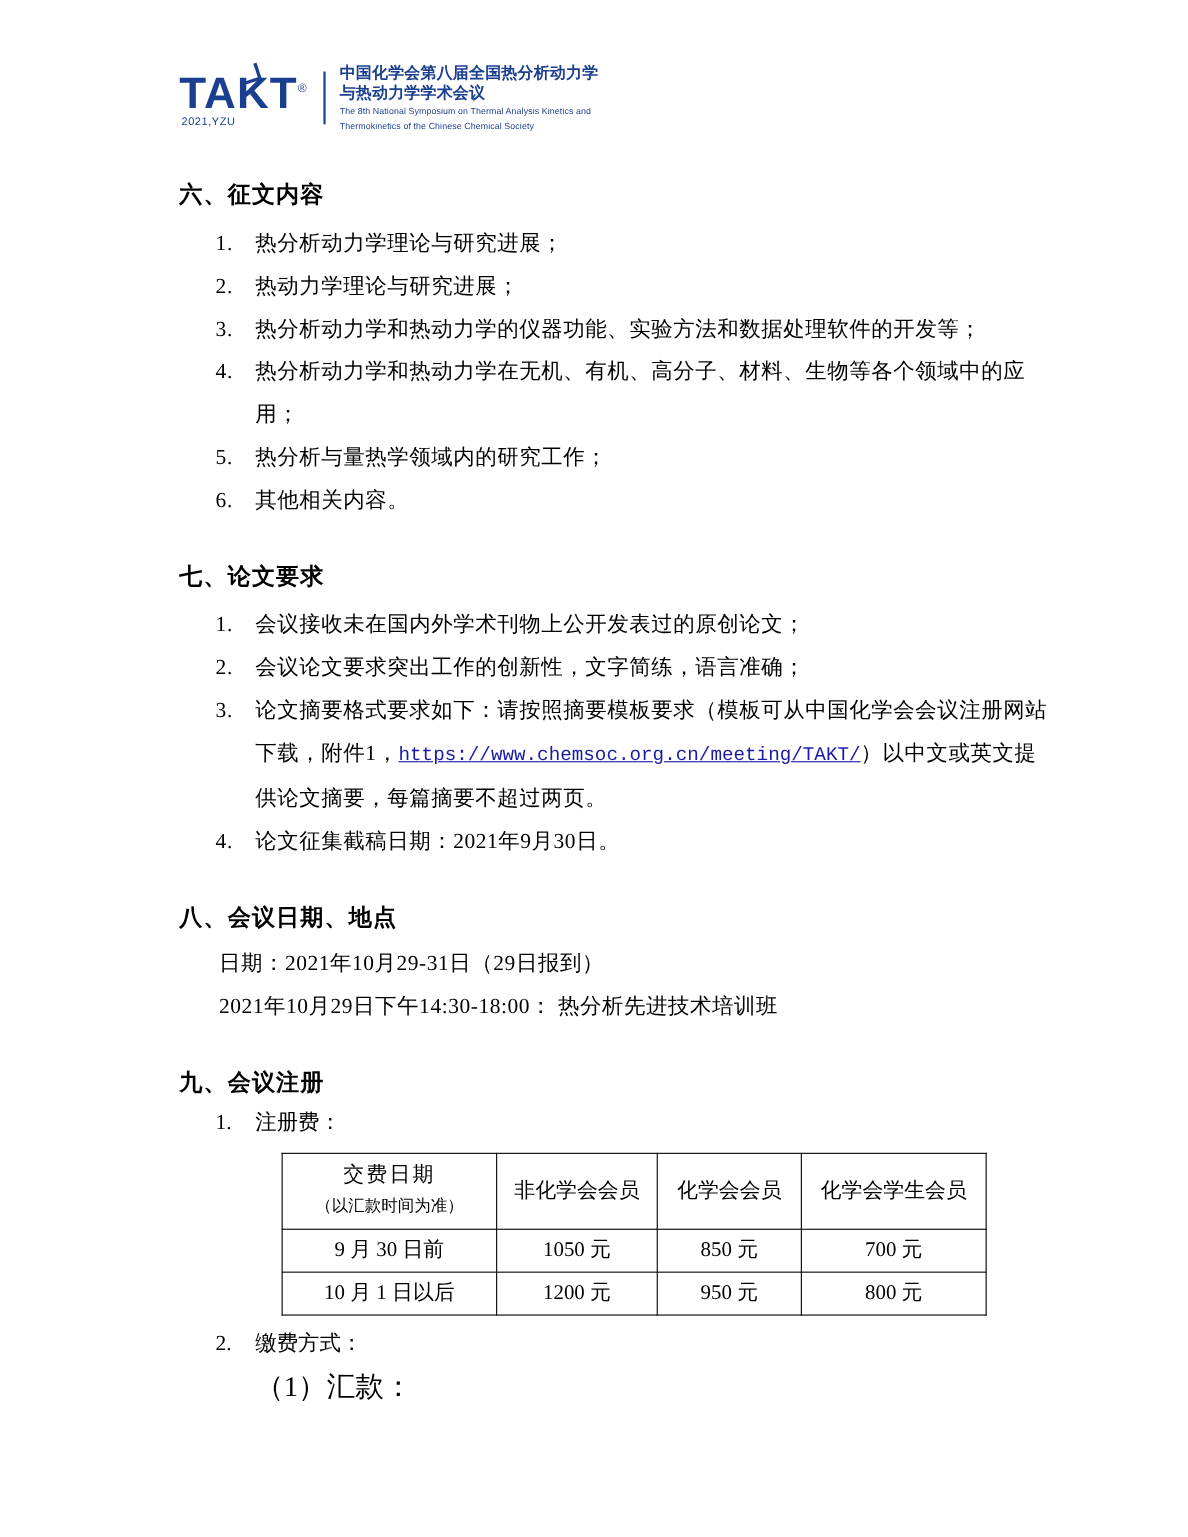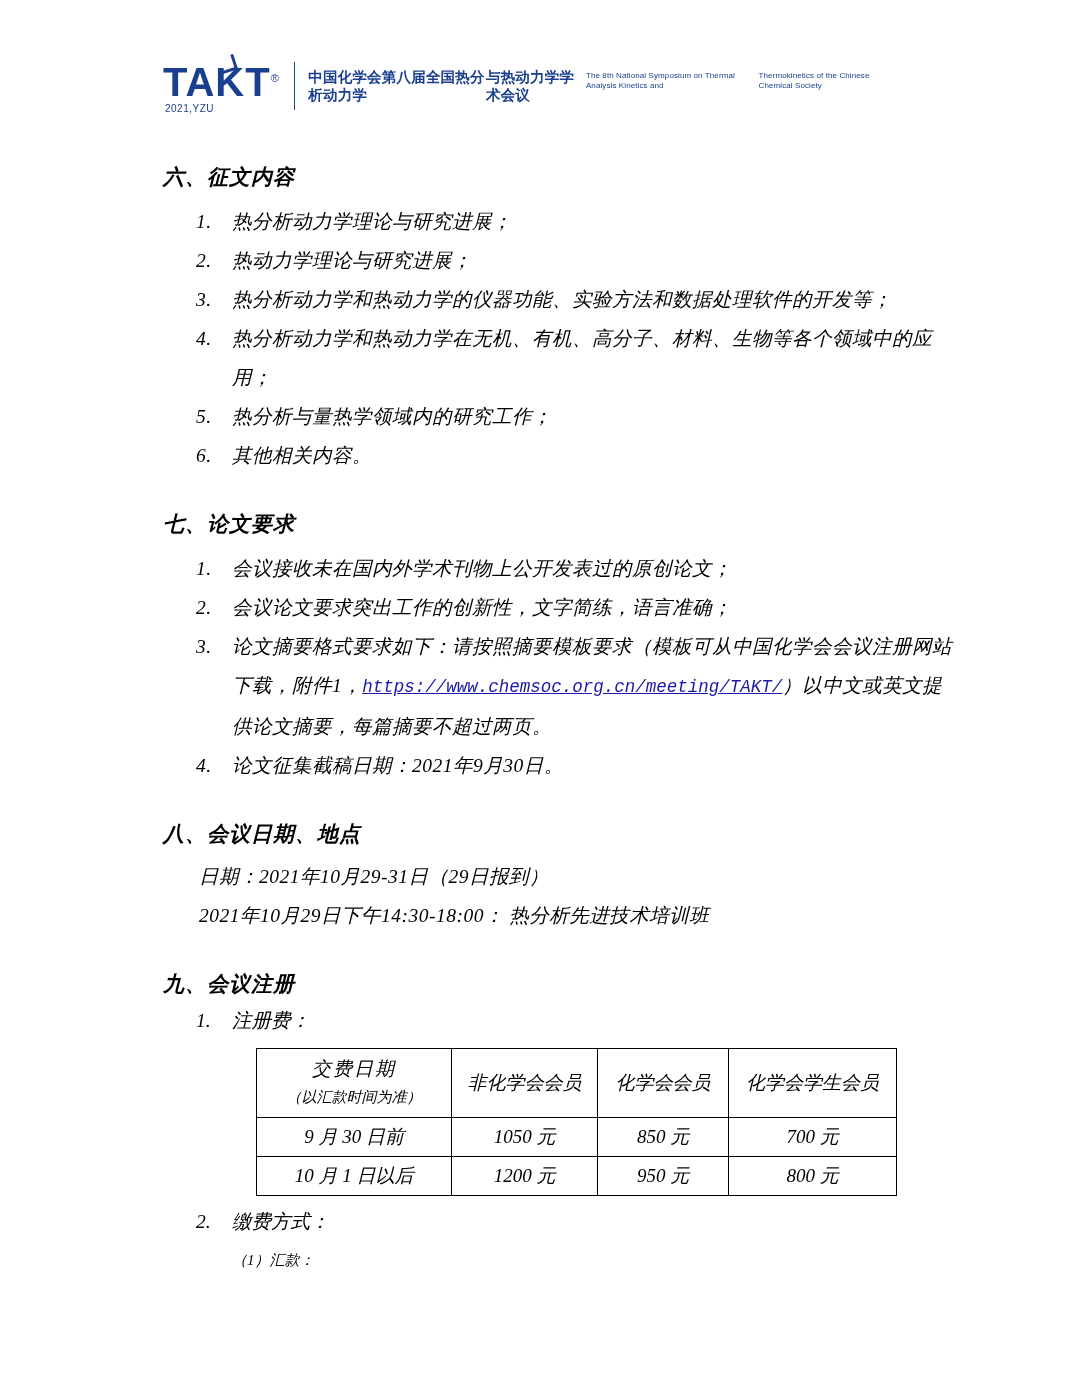--- a/index.html
+++ b/index.html
@@ -70,20 +70,21 @@
     padding-left: 2px;
   }
   .logo-divider {
     width: 2px;
     height: 48px;
     background: #1b3f8f;
     margin: 0 13px 0 0;
   }
   .logo-text {
     display: flex;
+    flex-direction: column;
     justify-content: center;
   }
   .logo-cn1, .logo-cn2 {
     font-family: "Liberation Sans", sans-serif;
     font-size: 14.5px;
     font-weight: bold;
     color: #1b3f8f;
     line-height: 18px;
     letter-spacing: 0.2px;
   }
@@ -98,21 +99,20 @@
 
   
   .content {
     position: absolute;
     left: 0;
     top: 160px;
     width: 1080px;
   }
   .section {
     margin-bottom: 0;
-    font-style: italic;
   }
   .sec-title {
     font-size: 21px;
     font-weight: bold;
     margin-left: 163px;
     letter-spacing: 1px;
     line-height: 34px;
   }
   .items {
     margin-left: 196px;
@@ -179,21 +179,21 @@
   .hd-l2 { display: block; font-size: 15px; }
   .sub-item {
     margin-left: 196px;
     font-size: 19.5px;
     line-height: 39px;
     display: flex;
   }
   .sub-item .num { width: 36px; flex: none; }
   .sub-sub {
     margin-left: 232px;
-    font-size: 15px;
+    font-size: 26px;
     line-height: 39px;
   }
 </style>
 </head>
 <body>
 
 <div class="page">
 
   <div class="header">
     <div class="logo-block">

